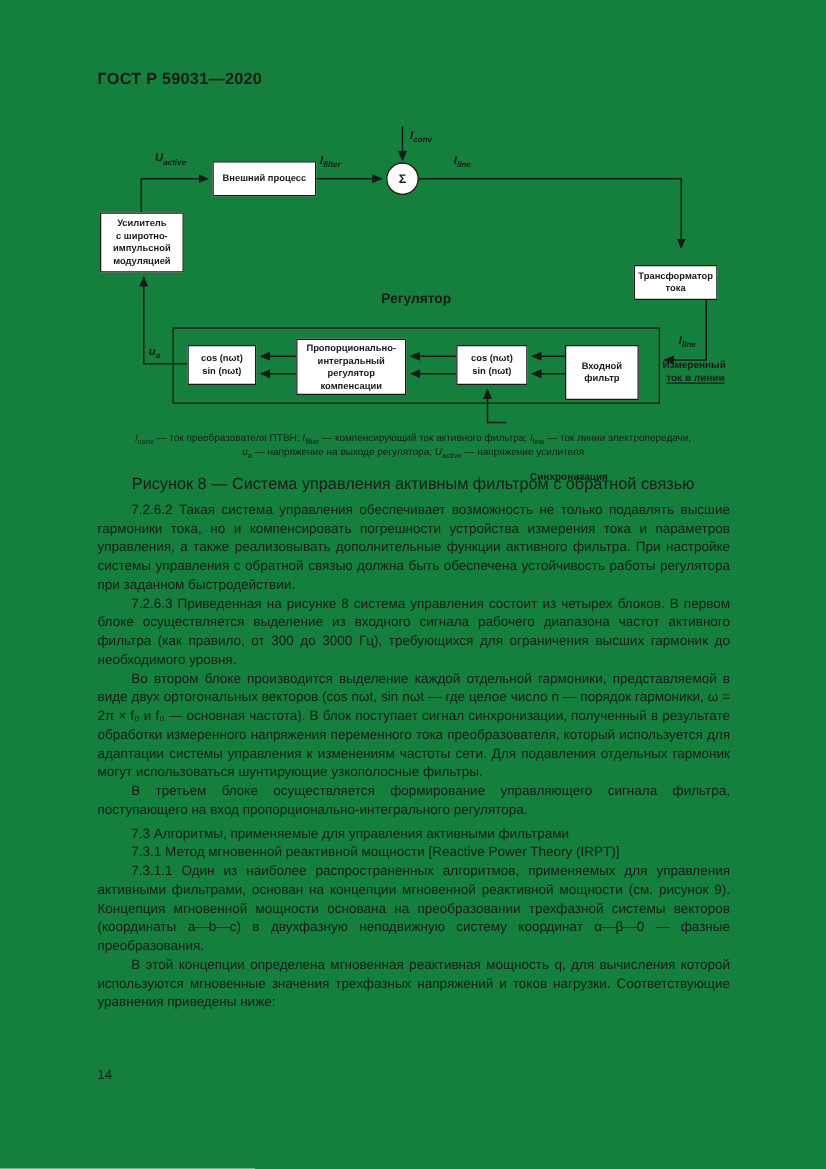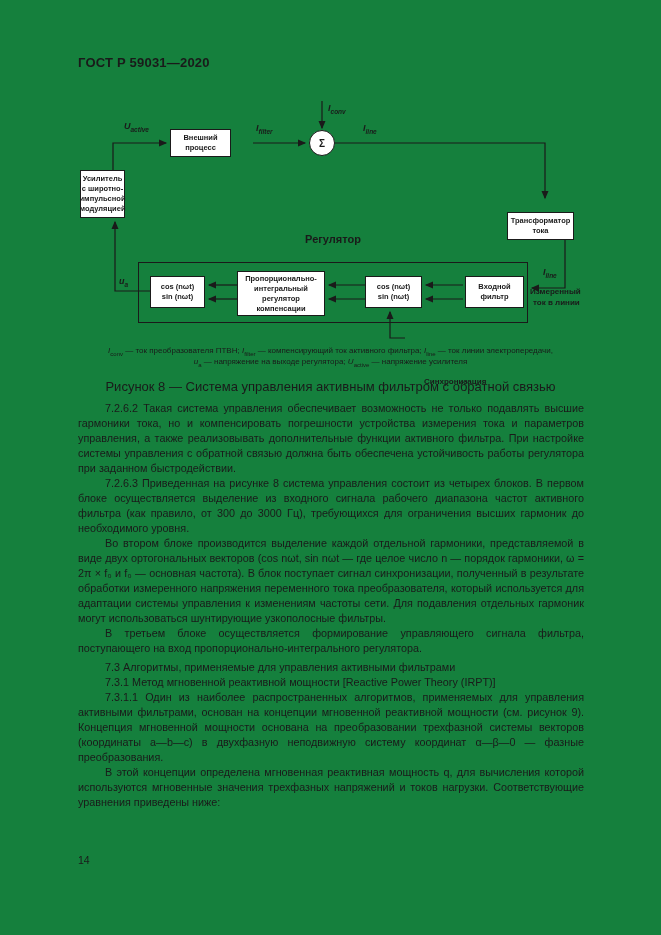--- a/index.html
+++ b/index.html
@@ -72,25 +72,25 @@
 
         <line x1="177" y1="190" x2="149" y2="190" marker-end="url(#arr)"></line>
         <line x1="177" y1="204" x2="149" y2="204" marker-end="url(#arr)"></line>
 
         <path d="M90,196 L55,196 L55,127" marker-end="url(#arr)"></path>
 
         <path d="M345,243 L330,243 L330,217" marker-end="url(#arr)"></path>
       </g>
     </svg>
 
-    <div class="dbox" style="left:110px; top:34px; width:61px; height:28px;">
+    <div class="dbox" style="left:110px; top:34px; width:83px; height:28px;">
       <div>Внешний процесс</div>
     </div>
 
-    <div class="dbox" style="left:20px; top:75px; width:45px; height:48px;">
+    <div class="dbox" style="left:20px; top:75px; width:67px; height:48px;">
       <div>Усилитель</div>
       <div>с широтно-</div>
       <div>импульсной</div>
       <div>модуляцией</div>
     </div>
 
     <div class="dbox" style="left:447px; top:117px; width:67px; height:28px;">
       <div>Трансформатор</div>
       <div>тока</div>
     </div>
@@ -113,34 +113,34 @@
       <div>интегральный</div>
       <div>регулятор</div>
       <div>компенсации</div>
     </div>
 
     <div class="dbox" style="left:305px; top:181px; width:57px; height:32px;">
       <div>cos (nωt)</div>
       <div>sin (nωt)</div>
     </div>
 
-    <div class="dbox" style="left:405px; top:181px; width:59px; height:32px;text-align:right;">
+    <div class="dbox" style="left:392px; top:181px; width:59px; height:44px;text-align:right;">
       <div>Входной</div>
       <div>фильтр</div>
     </div>
 
     <span class="dlabel" style="left:268px; top:8px;"><span>I</span><sub>conv</sub></span>
     <span class="dlabel" style="left:64px; top:26px;"><span>U</span><sub>active</sub></span>
     <span class="dlabel" style="left:196px; top:28px;"><span>I</span><sub>filter</sub></span>
     <span class="dlabel" style="left:303px; top:28px;"><span>I</span><sub>line</sub></span>
     <span class="dlabel" style="left:483px; top:172px;"><span>I</span><sub>line</sub></span>
     <span class="dlabel" style="left:59px; top:181px;"><span>u</span><sub>a</sub></span>
     <span class="dtext" style="left:364px; top:238px;margin-top:44px;">Синхронизация</span>
     <span class="dtext" style="left:470px; top:192px;">Измеренный</span>
-    <span class="dtext" style="left:473px; top:203px;">ток в линии</span>
+    <span class="dtext" style="left:473px; top:203px;text-decoration:underline;">ток в линии</span>
   </div>
 
   <div class="legend-line" style="top:345px;">
     <span><i>I</i><sub>conv</sub><span> — ток преобразователя ПТВН; </span></span><span><i>I</i><sub>filter</sub><span> — компенсирующий ток активного фильтра; </span></span><span><i>I</i><sub>line</sub><span> — ток линии электропередачи,</span></span>
   </div>
   <div class="legend-line" style="top:356px;">
     <span><i>u</i><sub>a</sub><span> — напряжение на выходе регулятора; </span></span><span><i>U</i><sub>active</sub><span> — напряжение усилителя</span></span>
   </div>
 
   <div class="fig-caption">Рисунок 8 — Система управления активным фильтром с обратной связью</div>

